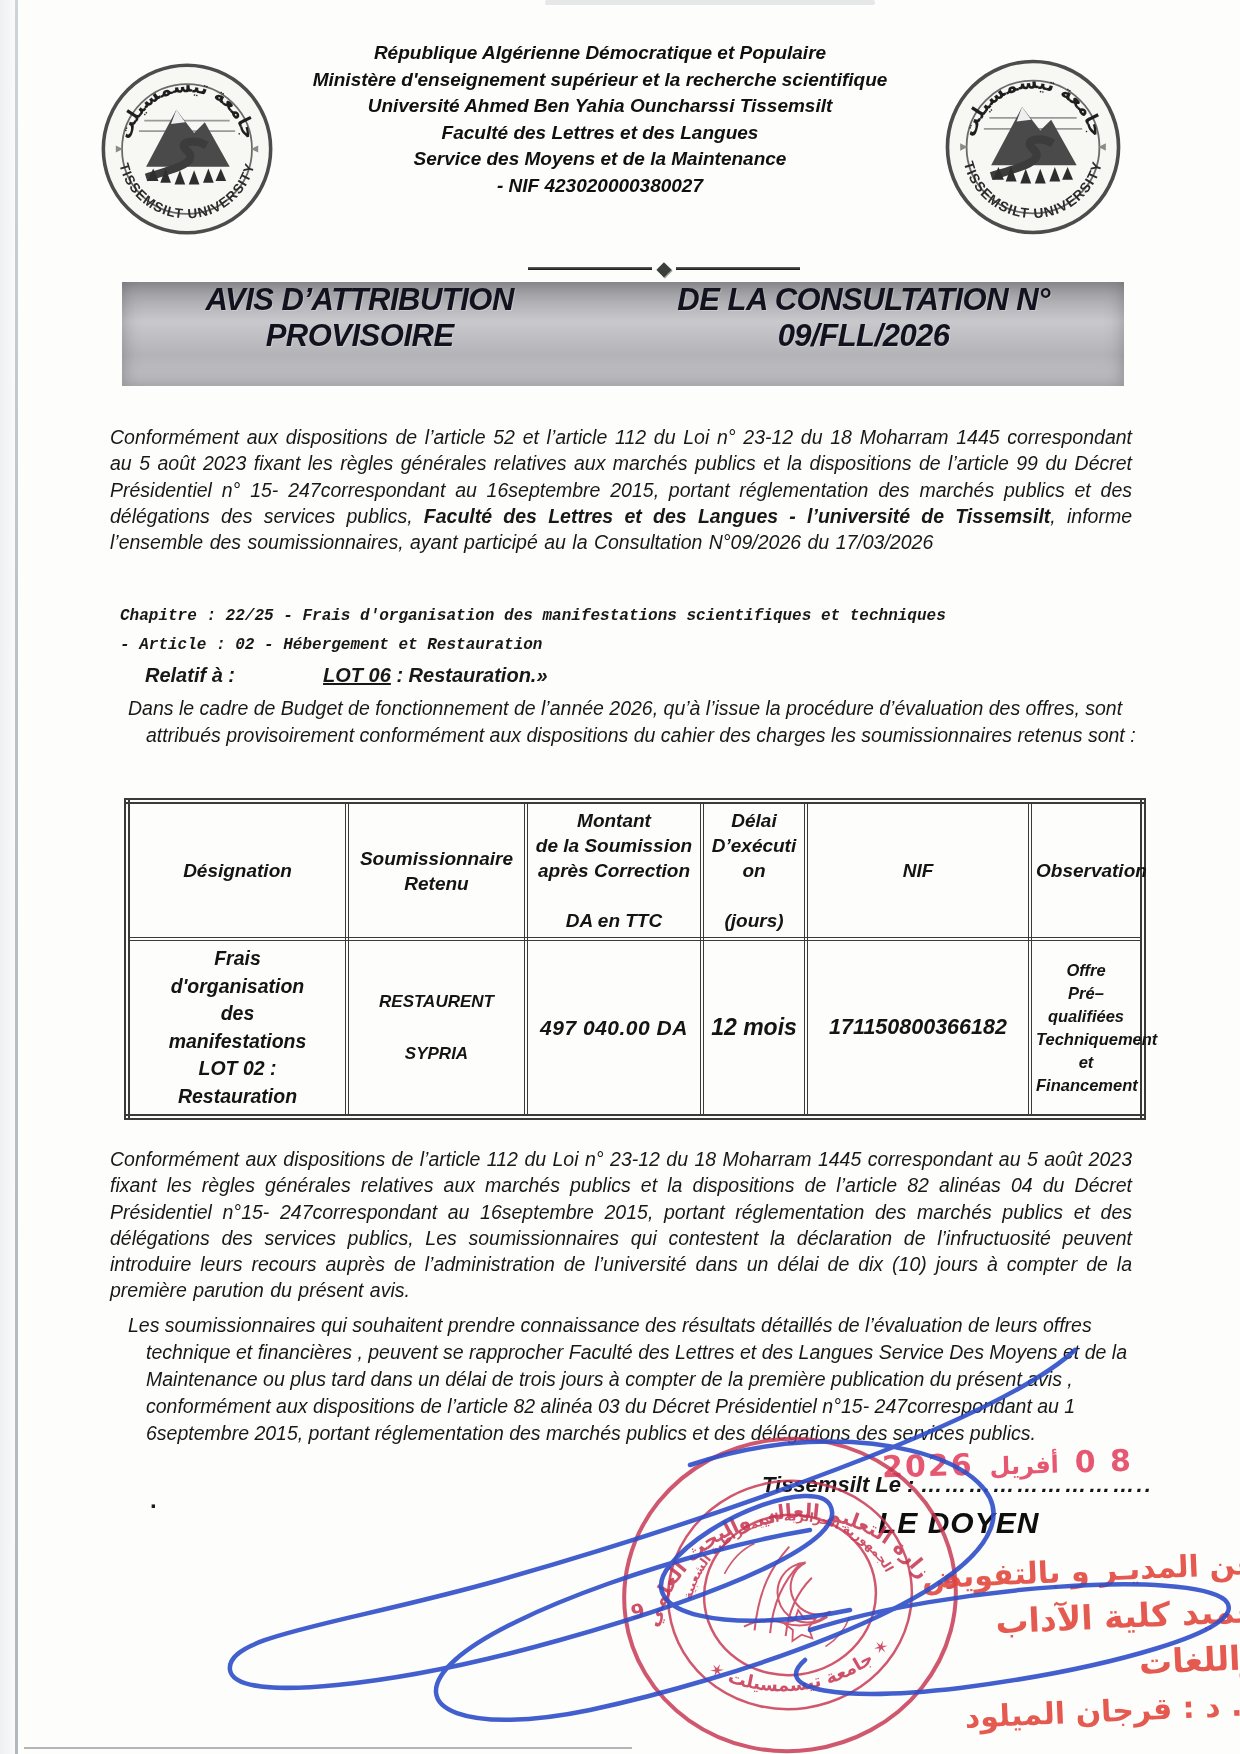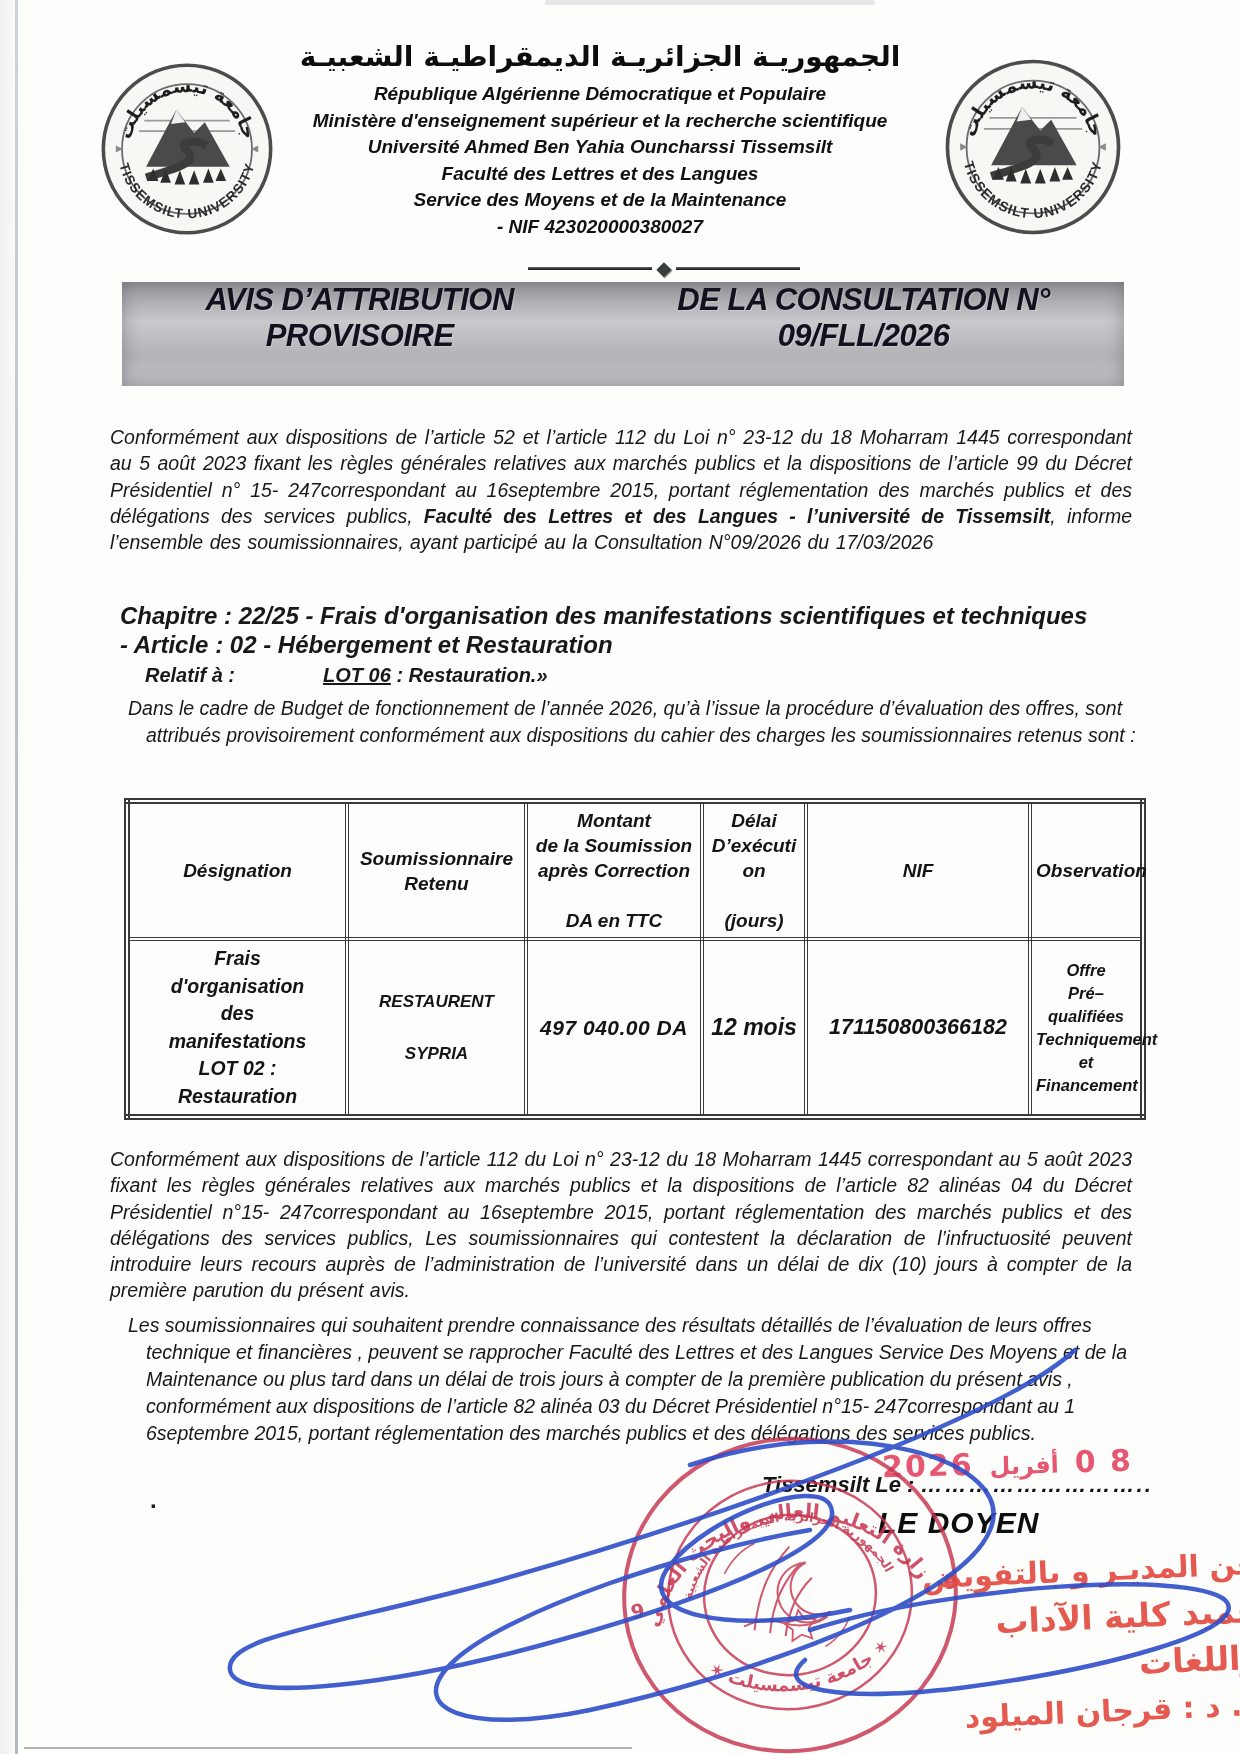--- a/index.html
+++ b/index.html
@@ -29,21 +29,21 @@
           background:linear-gradient(180deg,#97979b 0%,#c9c9cd 38%,#b4b4b8 70%,#c3c3c7 100%);
           box-shadow:inset 0 0 18px rgba(70,70,75,.45);
           display:flex;flex-direction:row;justify-content:center;gap:6px;text-align:center;}
   .banner div{font-size:31px;font-weight:bold;font-style:italic;color:#12121f;letter-spacing:-.5px;
               text-shadow:1px 1px 0 rgba(255,255,255,.25);}
 
   
   .para{position:absolute;font-size:19.5px;font-style:italic;color:#181818;}
   .just{text-align:justify;word-spacing:1px;}
   .p1{left:110px;top:424px;width:1022px;line-height:26.3px;}
-  .chap{left:120px;top:602px;width:1010px;font-weight:bold;line-height:28.5px;font-size:24px;}
+  .chap{left:120px;top:602px;width:1010px;font-weight:bold;line-height:28.5px;font-size:16px;font-family:Liberation Mono, monospace;}
   .relatif{left:145px;top:664px;font-weight:bold;font-size:20px;}
   .relatif .gap{display:inline-block;width:88px;}
   .lot-underline{text-decoration:underline;}
   .intro{left:128px;top:695px;width:995px;line-height:27px;padding-left:18px;text-indent:-18px;}
   .p2{left:110px;top:1146px;width:1022px;line-height:26.3px;}
   .p3{left:128px;top:1312px;width:1005px;line-height:27px;padding-left:18px;text-indent:-18px;}
   .bold{font-weight:bold;}
   .stray{position:absolute;left:150px;top:1486px;font-size:24px;font-weight:bold;}
 
   
@@ -142,21 +142,20 @@
     </defs>
     <text font-family="DejaVu Sans" font-size="10.5" font-weight="bold" fill="#1e1e1e">
       <textPath href="#arcTopR" startOffset="50%" text-anchor="middle">جامعة تيسمسيلت</textPath>
     </text>
     <text font-family="Liberation Sans" font-size="7.6" font-weight="bold" letter-spacing=".6" fill="#2b2b2b">
       <textPath href="#arcBotR" startOffset="50%" text-anchor="middle">TISSEMSILT UNIVERSITY</textPath>
     </text>
   </svg>
 
   <div class="hdr">
-    <div class="hdr-ar">الجمهوريـة الجزائريـة الديمقراطيـة الشعبيـة</div>
     <div class="hdr-line">République Algérienne Démocratique et Populaire</div>
     <div class="hdr-line">Ministère d'enseignement supérieur et la recherche scientifique</div>
     <div class="hdr-line">Université Ahmed Ben Yahia Ouncharssi Tissemsilt</div>
     <div class="hdr-line">Faculté des Lettres et des Langues</div>
     <div class="hdr-line">Service des Moyens et de la Maintenance</div>
     <div class="hdr-line">- NIF 423020000380027</div>
   </div>
 
   <div class="divider">
     <div class="bar"></div>

